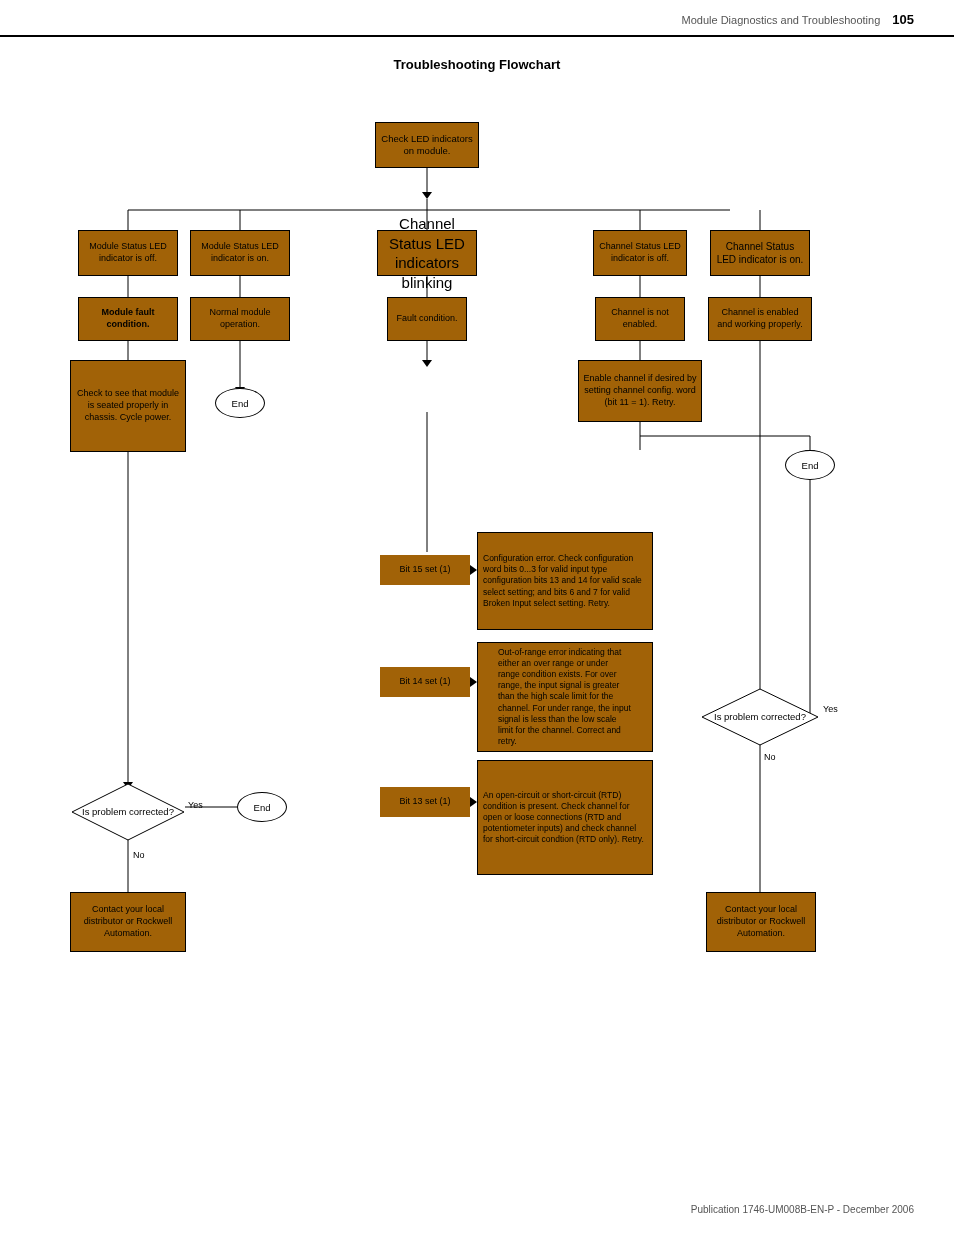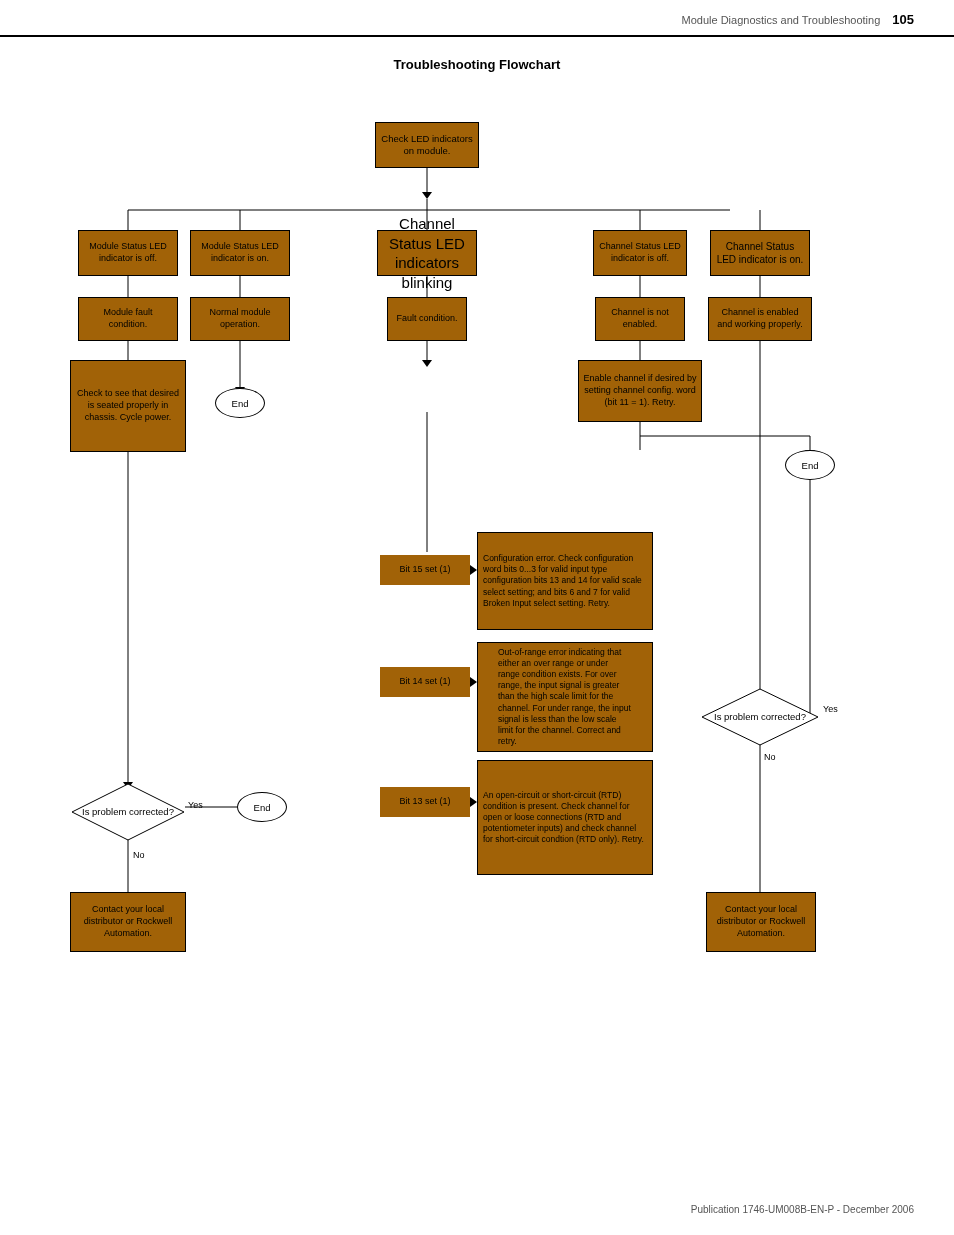--- a/index.html
+++ b/index.html
@@ -235,42 +235,42 @@
     </div>
 
     <div class="fc-box" style="left:553px;top:138px;width:94px;height:46px;font-size:9px;">
       <span>Channel Status LED indicator is off.</span>
     </div>
 
     <div class="fc-box" style="left:670px;top:138px;width:100px;height:46px;font-size:10px;">
       <span>Channel Status LED indicator is on.</span>
     </div>
 
-    <div class="fc-box" style="left:38px;top:205px;width:100px;height:44px;font-size:9px;">
+    <div class="fc-box" style="left:38px;top:205px;width:100px;height:44px;font-size:9px;font-weight:bold;">
       <span>Module fault condition.</span>
     </div>
 
     <div class="fc-box" style="left:150px;top:205px;width:100px;height:44px;font-size:9px;">
       <span>Normal module operation.</span>
     </div>
 
     <div class="fc-box" style="left:347px;top:205px;width:80px;height:44px;font-size:9px;">
       <span>Fault condition.</span>
     </div>
 
     <div class="fc-box" style="left:555px;top:205px;width:90px;height:44px;font-size:9px;">
       <span>Channel is not enabled.</span>
     </div>
 
     <div class="fc-box" style="left:668px;top:205px;width:104px;height:44px;font-size:9px;">
       <span>Channel is enabled and working properly.</span>
     </div>
 
     <div class="fc-box" style="left:30px;top:268px;width:116px;height:92px;font-size:9px;">
-      <span>Check to see that desired is seated properly in chassis. Cycle power.</span>
+      <span>Check to see that module is seated properly in chassis. Cycle power.</span>
     </div>
 
     <div class="fc-oval" style="left:175px;top:296px;width:50px;height:30px;font-size:9.5px;">
       <span>End</span>
     </div>
 
 
     <div class="fc-box" style="left:538px;top:268px;width:124px;height:62px;font-size:9px;">
       <span>Enable channel if desired by setting channel config. word (bit 11 = 1). Retry.</span>
     </div>

